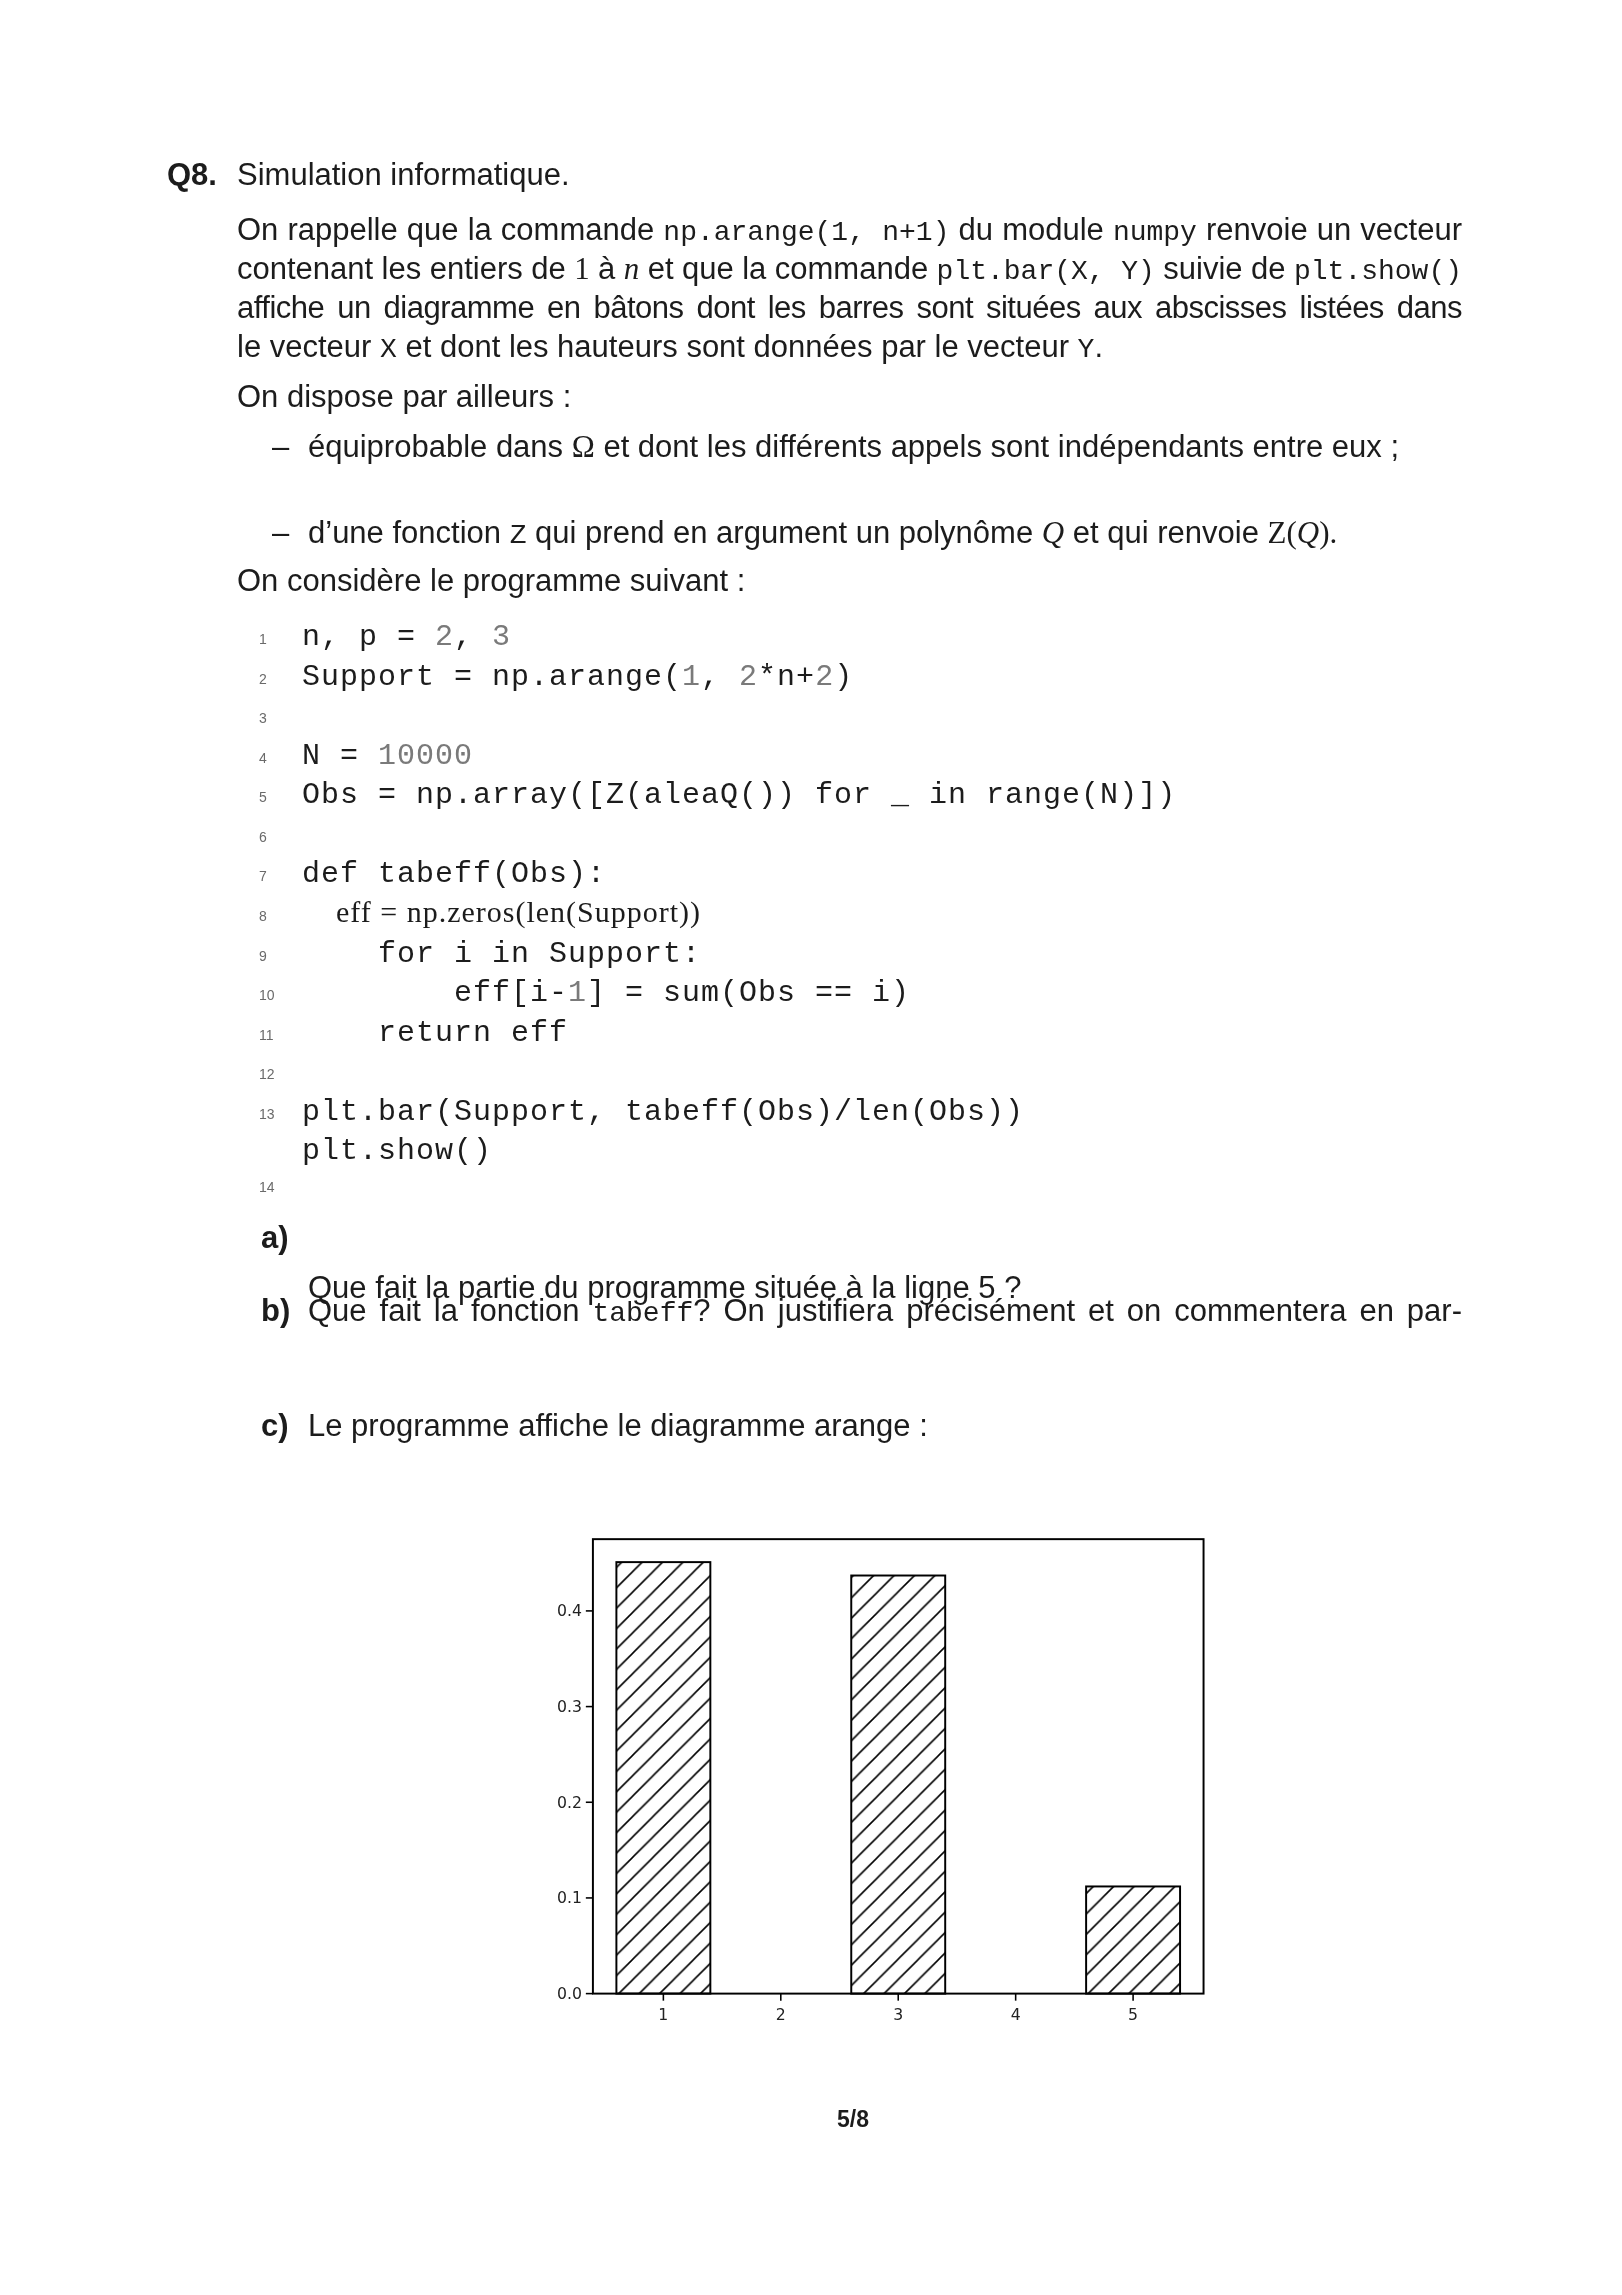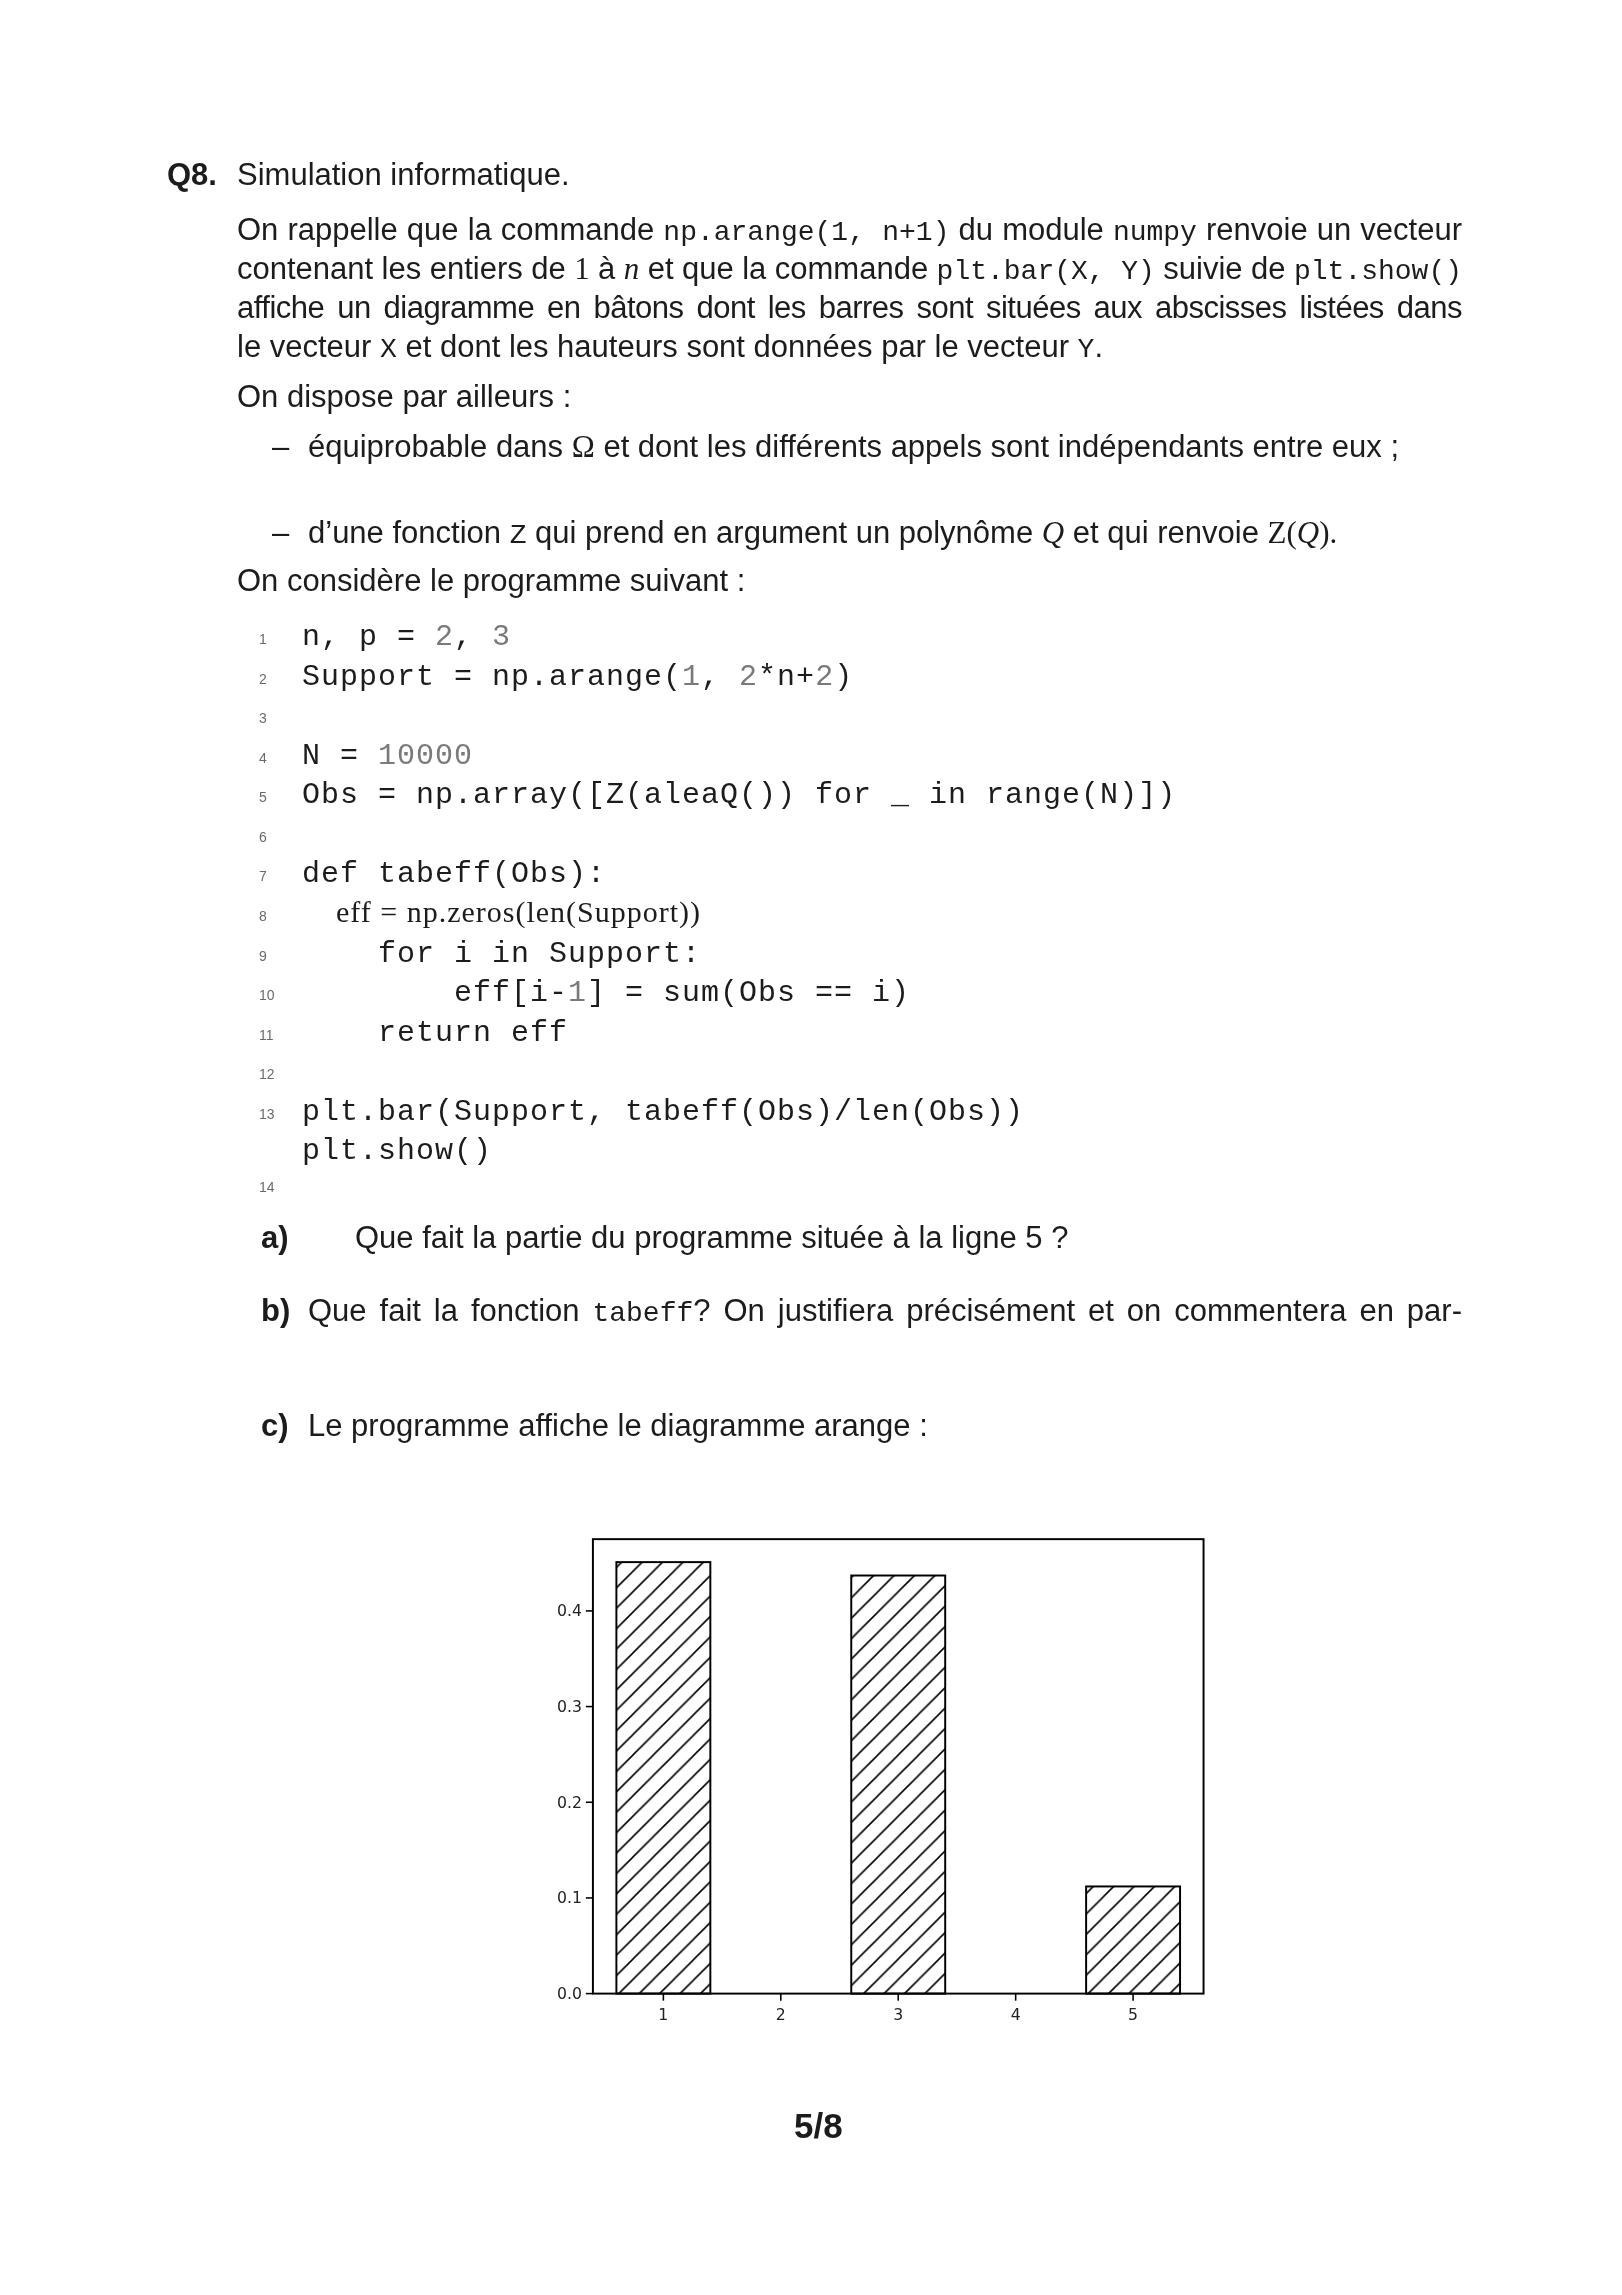--- a/index.html
+++ b/index.html
@@ -11,21 +11,21 @@
   .bold { font-weight:bold; }
   .ital { font-family:"Liberation Serif", serif; font-style:italic; }
   .serif { font-family:"Liberation Serif", serif; }
   .just { text-align:justify; text-align-last:justify; white-space:normal; }
   .code-line { position:absolute; left:0; height:39px; }
   .ln { position:absolute; left:259px; width:23.6px; font-size:14px; color:#6a6a6a;
         font-family:"Liberation Sans", sans-serif; }
   .code { position:absolute; left:302px; font-family:"Liberation Mono", monospace;
           font-size:30px; letter-spacing:1px; color:#1c1c1c; white-space:pre; }
   .num { color:#7a7a7a; }
-  .page-num { font-weight:bold; font-size:35px; }
+  .page-num { font-weight:bold; font-size:23px;margin-left:43px; }
   svg text { font-family:"DejaVu Sans", sans-serif; }
 </style>
 </head>
 <body>
 
 <div class="abs txt bold" style="left:167px; top:155px;">Q8.</div>
 <div class="abs txt" style="left:237px; top:155px;">Simulation informatique.</div>
 
 <div class="abs txt" style="left:237px; top:210px; width:1225px;">
   <div class="just" style="height:39px; word-spacing:-1.6px;">
@@ -132,21 +132,21 @@
       <span class="ln" style="top: 14px;">13</span>
       <span class="code" style="top: 3.1px;">plt.bar(Support, tabeff(Obs)/len(Obs))</span>
     </div>
     <div class="code-line" style="top: 514px;">
       <span class="ln" style="top: 14px; margin-top: 34px;">14</span>
       <span class="code" style="top: 3.1px;">plt.show()</span>
     </div>
   </div>
 
 <div class="abs txt bold" style="left:261px; top:1218px;">a)</div>
-<div class="abs txt" style="left:308px; top:1218px;margin-left:47px;">Que fait la partie du programme située à la ligne 5 ?</div>
+<div class="abs txt" style="left:308px; top:1268px;">Que fait la partie du programme située à la ligne 5 ?</div>
 
 <div class="abs txt bold" style="left:261px; top:1291px;">b)</div>
 <div class="abs txt" style="left:308px; top:1291px; width:1154px;">
   <div class="just" style="height:39px;">
     <span>Que fait la fonction</span>
     <span class="mono">tabeff</span><span>? On justifiera précisément et on commentera en par-</span>
   </div>
 </div>
 
 <div class="abs txt bold" style="left:261px; top:1406px;">c)</div>

